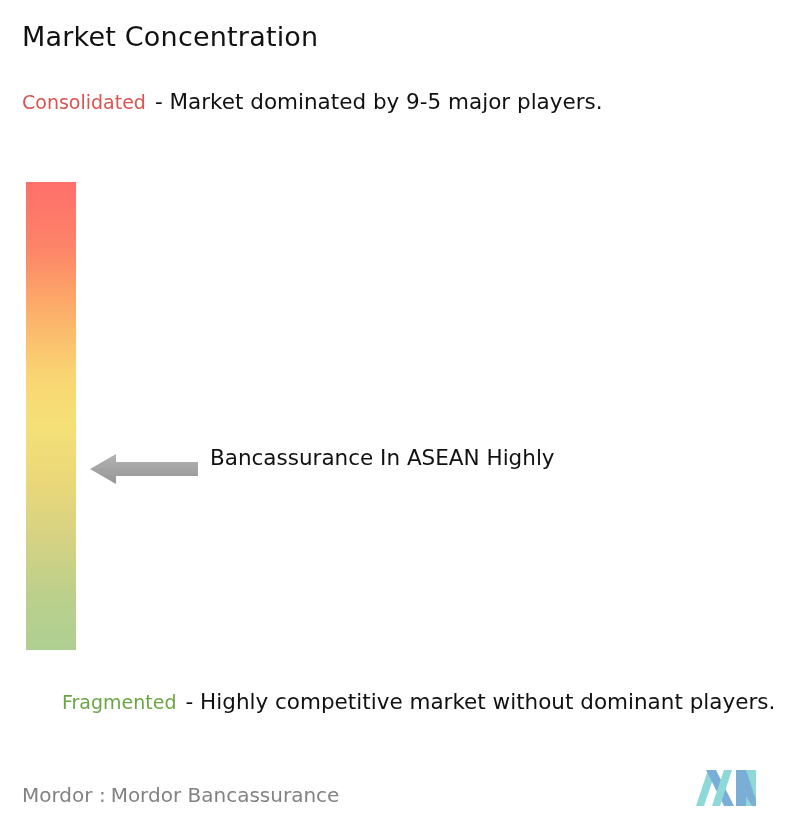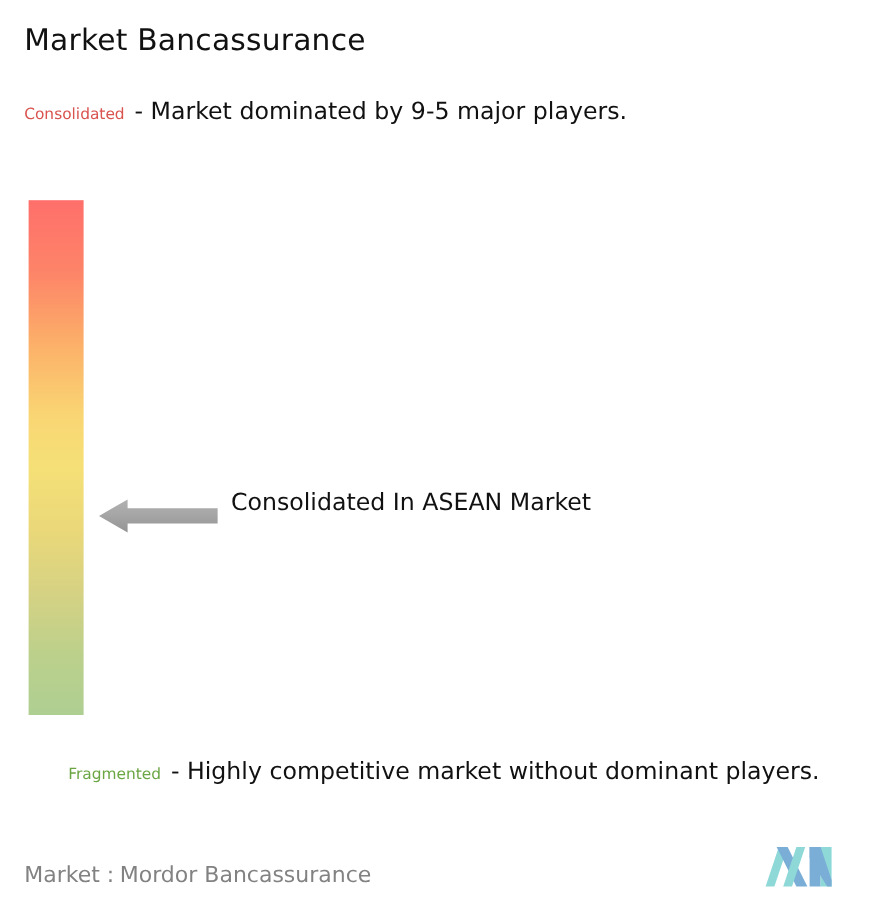--- a/index.html
+++ b/index.html
@@ -39,21 +39,21 @@
     left: 22px;
     width: 760px;
     font-size: 21.5px;
     line-height: 31px;
     color: #111111;
   }
   .legend-top { top: 86px; }
   .legend-bottom { top: 686px; }
 
   .legend-term {
-    font-size: 14px;
+    font-size: 19px;
   }
   .legend-term.consolidated { color: #d9534f; }
   .legend-term.fragmented   { color: #6ba644; margin-left: 40px; }
   .legend-gap { display: inline-block; width: 9px; }
 
   
   .scale-bar {
     position: absolute;
     left: 26px;
     top: 182px;
@@ -113,49 +113,49 @@
     width: 66px;
     height: 44px;
   }
   .logo svg { display: block; width: 66px; height: 44px; }
 </style>
 </head>
 <body>
 
 <div class="page">
 
-  <div class="chart-title">Market Bancassurance</div>
+  <div class="chart-title">Market Concentration</div>
 
   <div class="legend-line legend-top">
     <span class="legend-term consolidated">Consolidated</span><span class="legend-gap"></span><span>- Market dominated by 9-5 major players.</span>
   </div>
 
   <div class="scale-bar"></div>
 
   <div class="pointer">
     <svg viewBox="0 0 108 34" xmlns="http://www.w3.org/2000/svg">
       <defs>
         <linearGradient id="arrGrad" x1="0" y1="0" x2="0" y2="1">
           <stop offset="0%" stop-color="#b2b2b2"></stop>
           <stop offset="45%" stop-color="#a6a6a6"></stop>
           <stop offset="100%" stop-color="#949494"></stop>
         </linearGradient>
       </defs>
       <polygon points="0,17 26,2 26,10 108,10 108,24 26,24 26,32" fill="url(#arrGrad)"></polygon>
     </svg>
   </div>
 
-  <div class="pointer-label">Consolidated In ASEAN Market</div>
+  <div class="pointer-label">Bancassurance In ASEAN Highly</div>
 
   <div class="legend-line legend-bottom">
     <span class="legend-term fragmented">Fragmented</span><span class="legend-gap"></span><span>- Highly competitive market without dominant players.</span>
   </div>
 
   <div class="source">
-    <span>Market :</span><span class="source-gap"></span><span>Mordor Bancassurance</span>
+    <span>Mordor :</span><span class="source-gap"></span><span>Mordor Bancassurance</span>
   </div>
 
   <div class="logo">
     <svg viewBox="0 0 66 44" xmlns="http://www.w3.org/2000/svg">
 
       <polygon points="2,40 14,4 22,4 10,40" fill="#8ed8d8"></polygon>
 
       <polygon points="12,4 22,4 40,40 30,40" fill="#7aaed6"></polygon>
 
       <polygon points="30,4 40,4 28,40 18,40" fill="#8ed8d8" opacity="0.0"></polygon>

